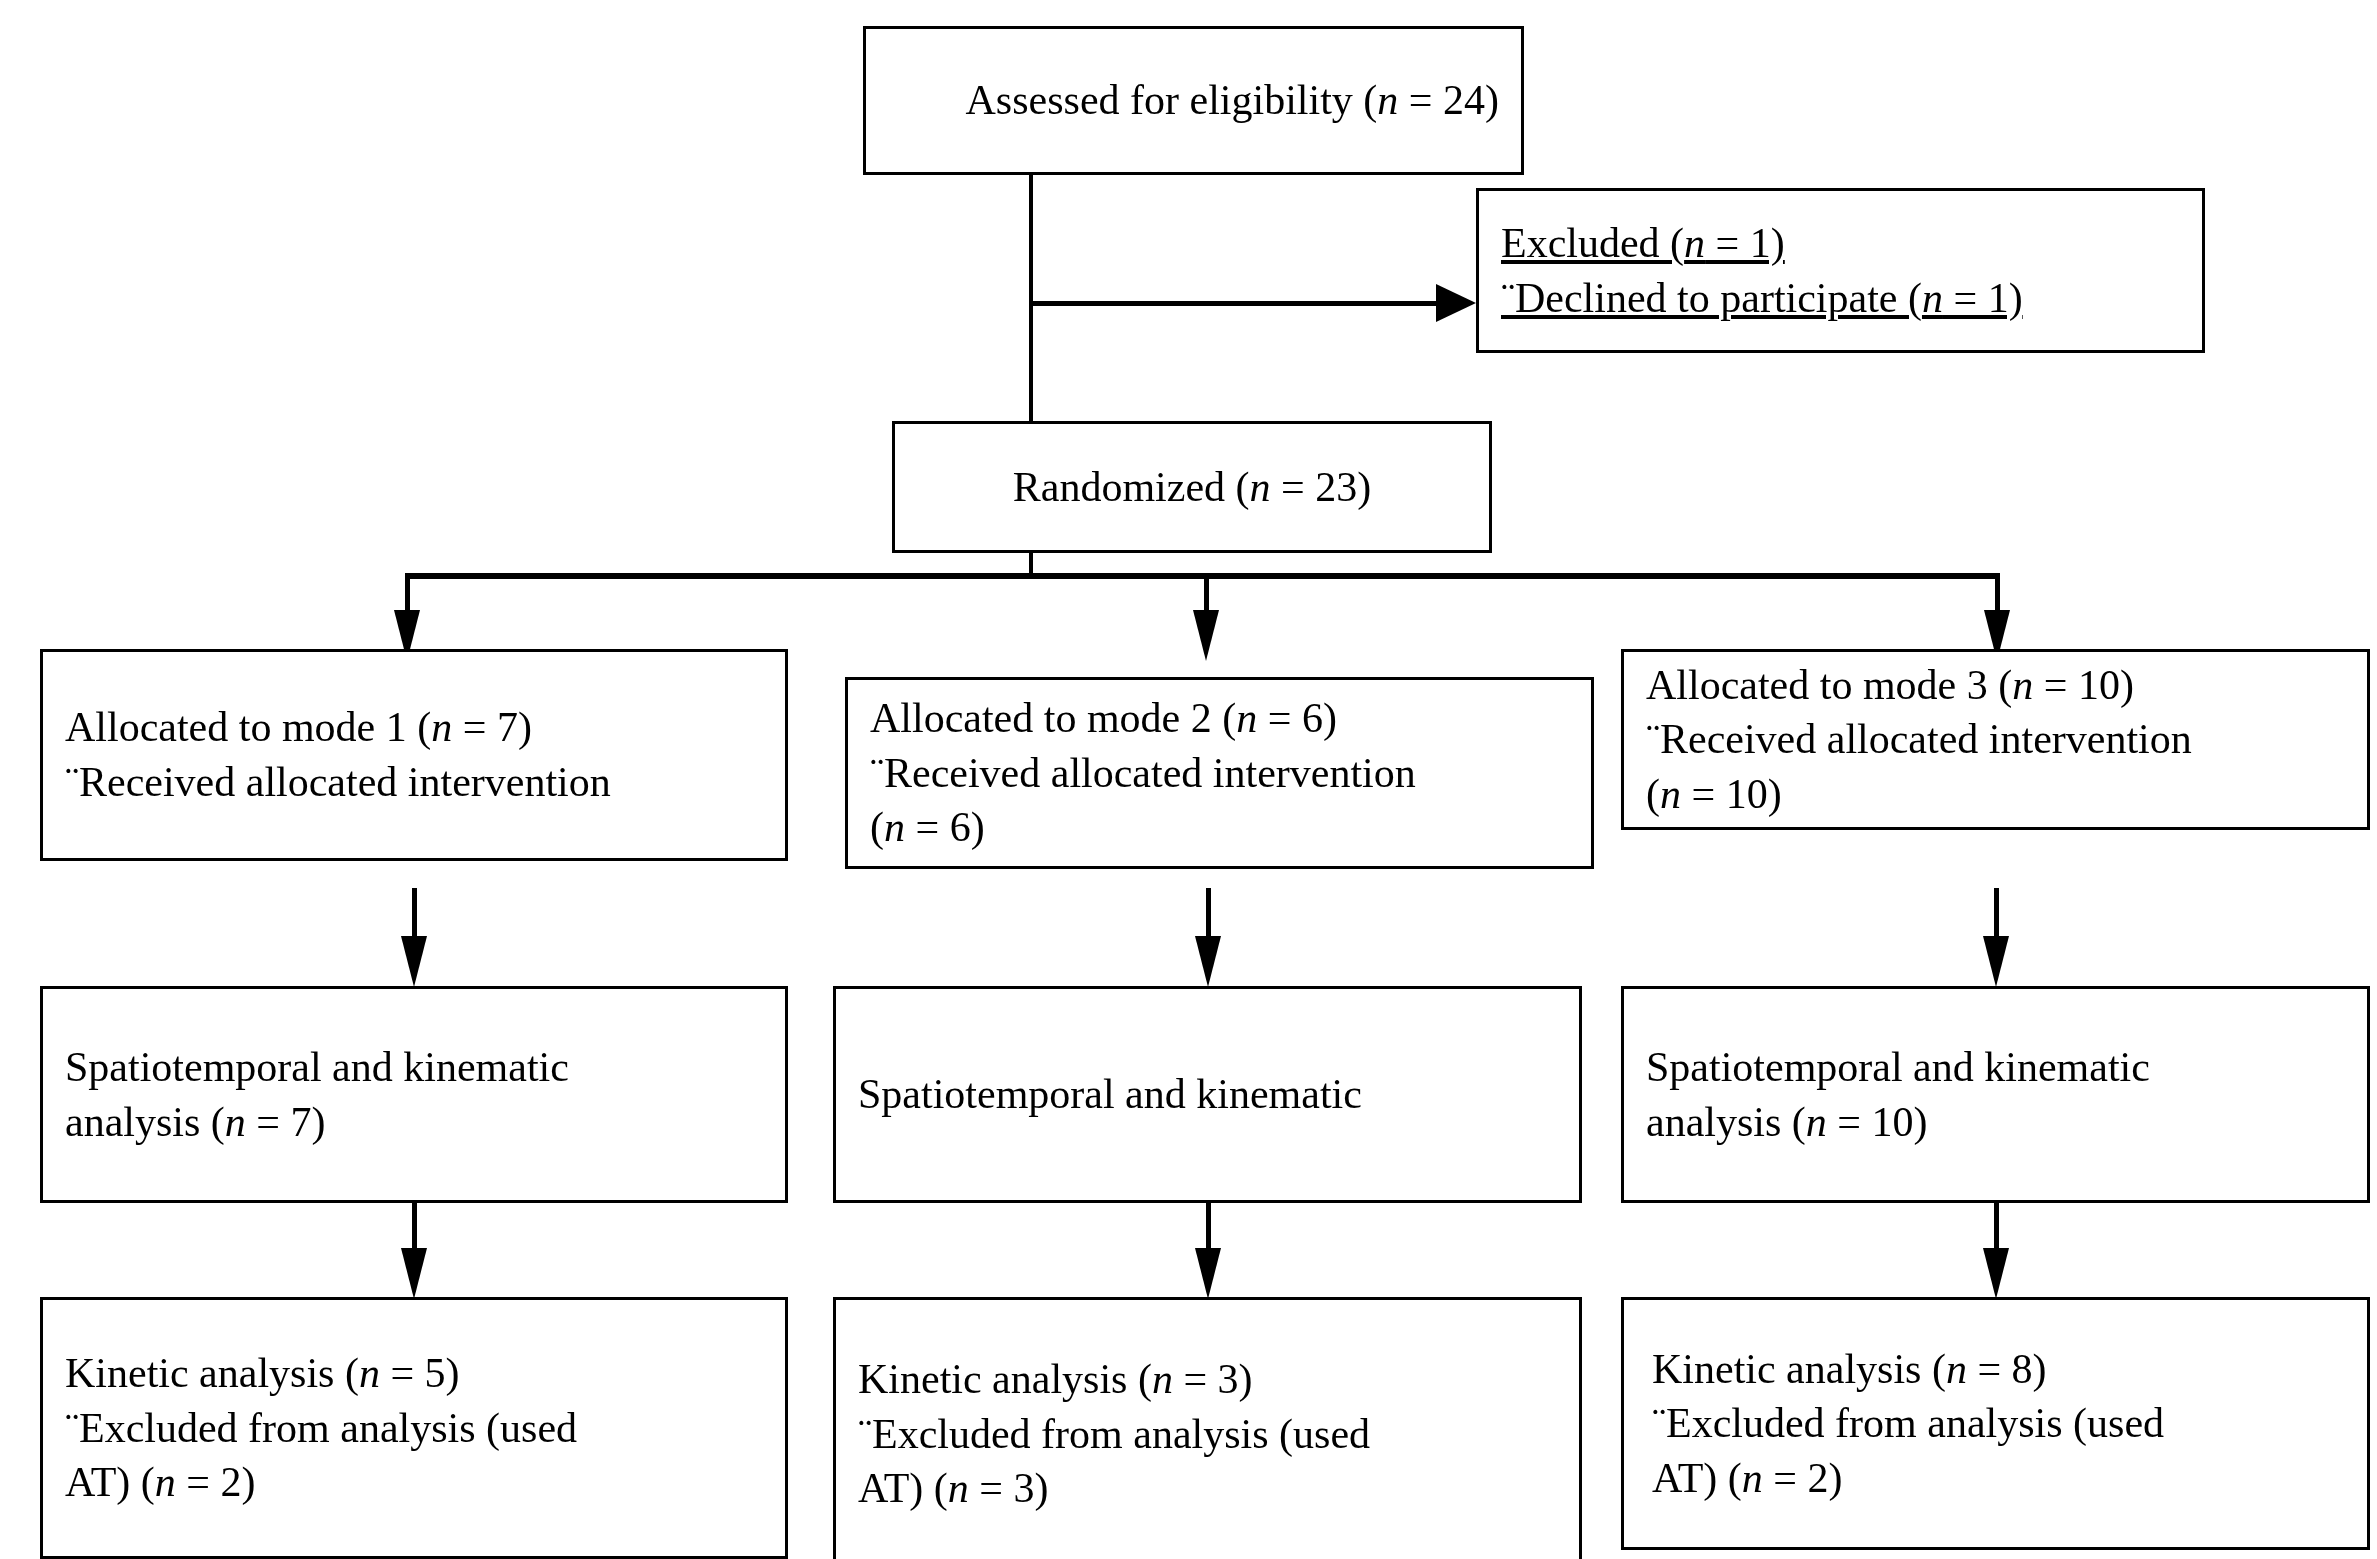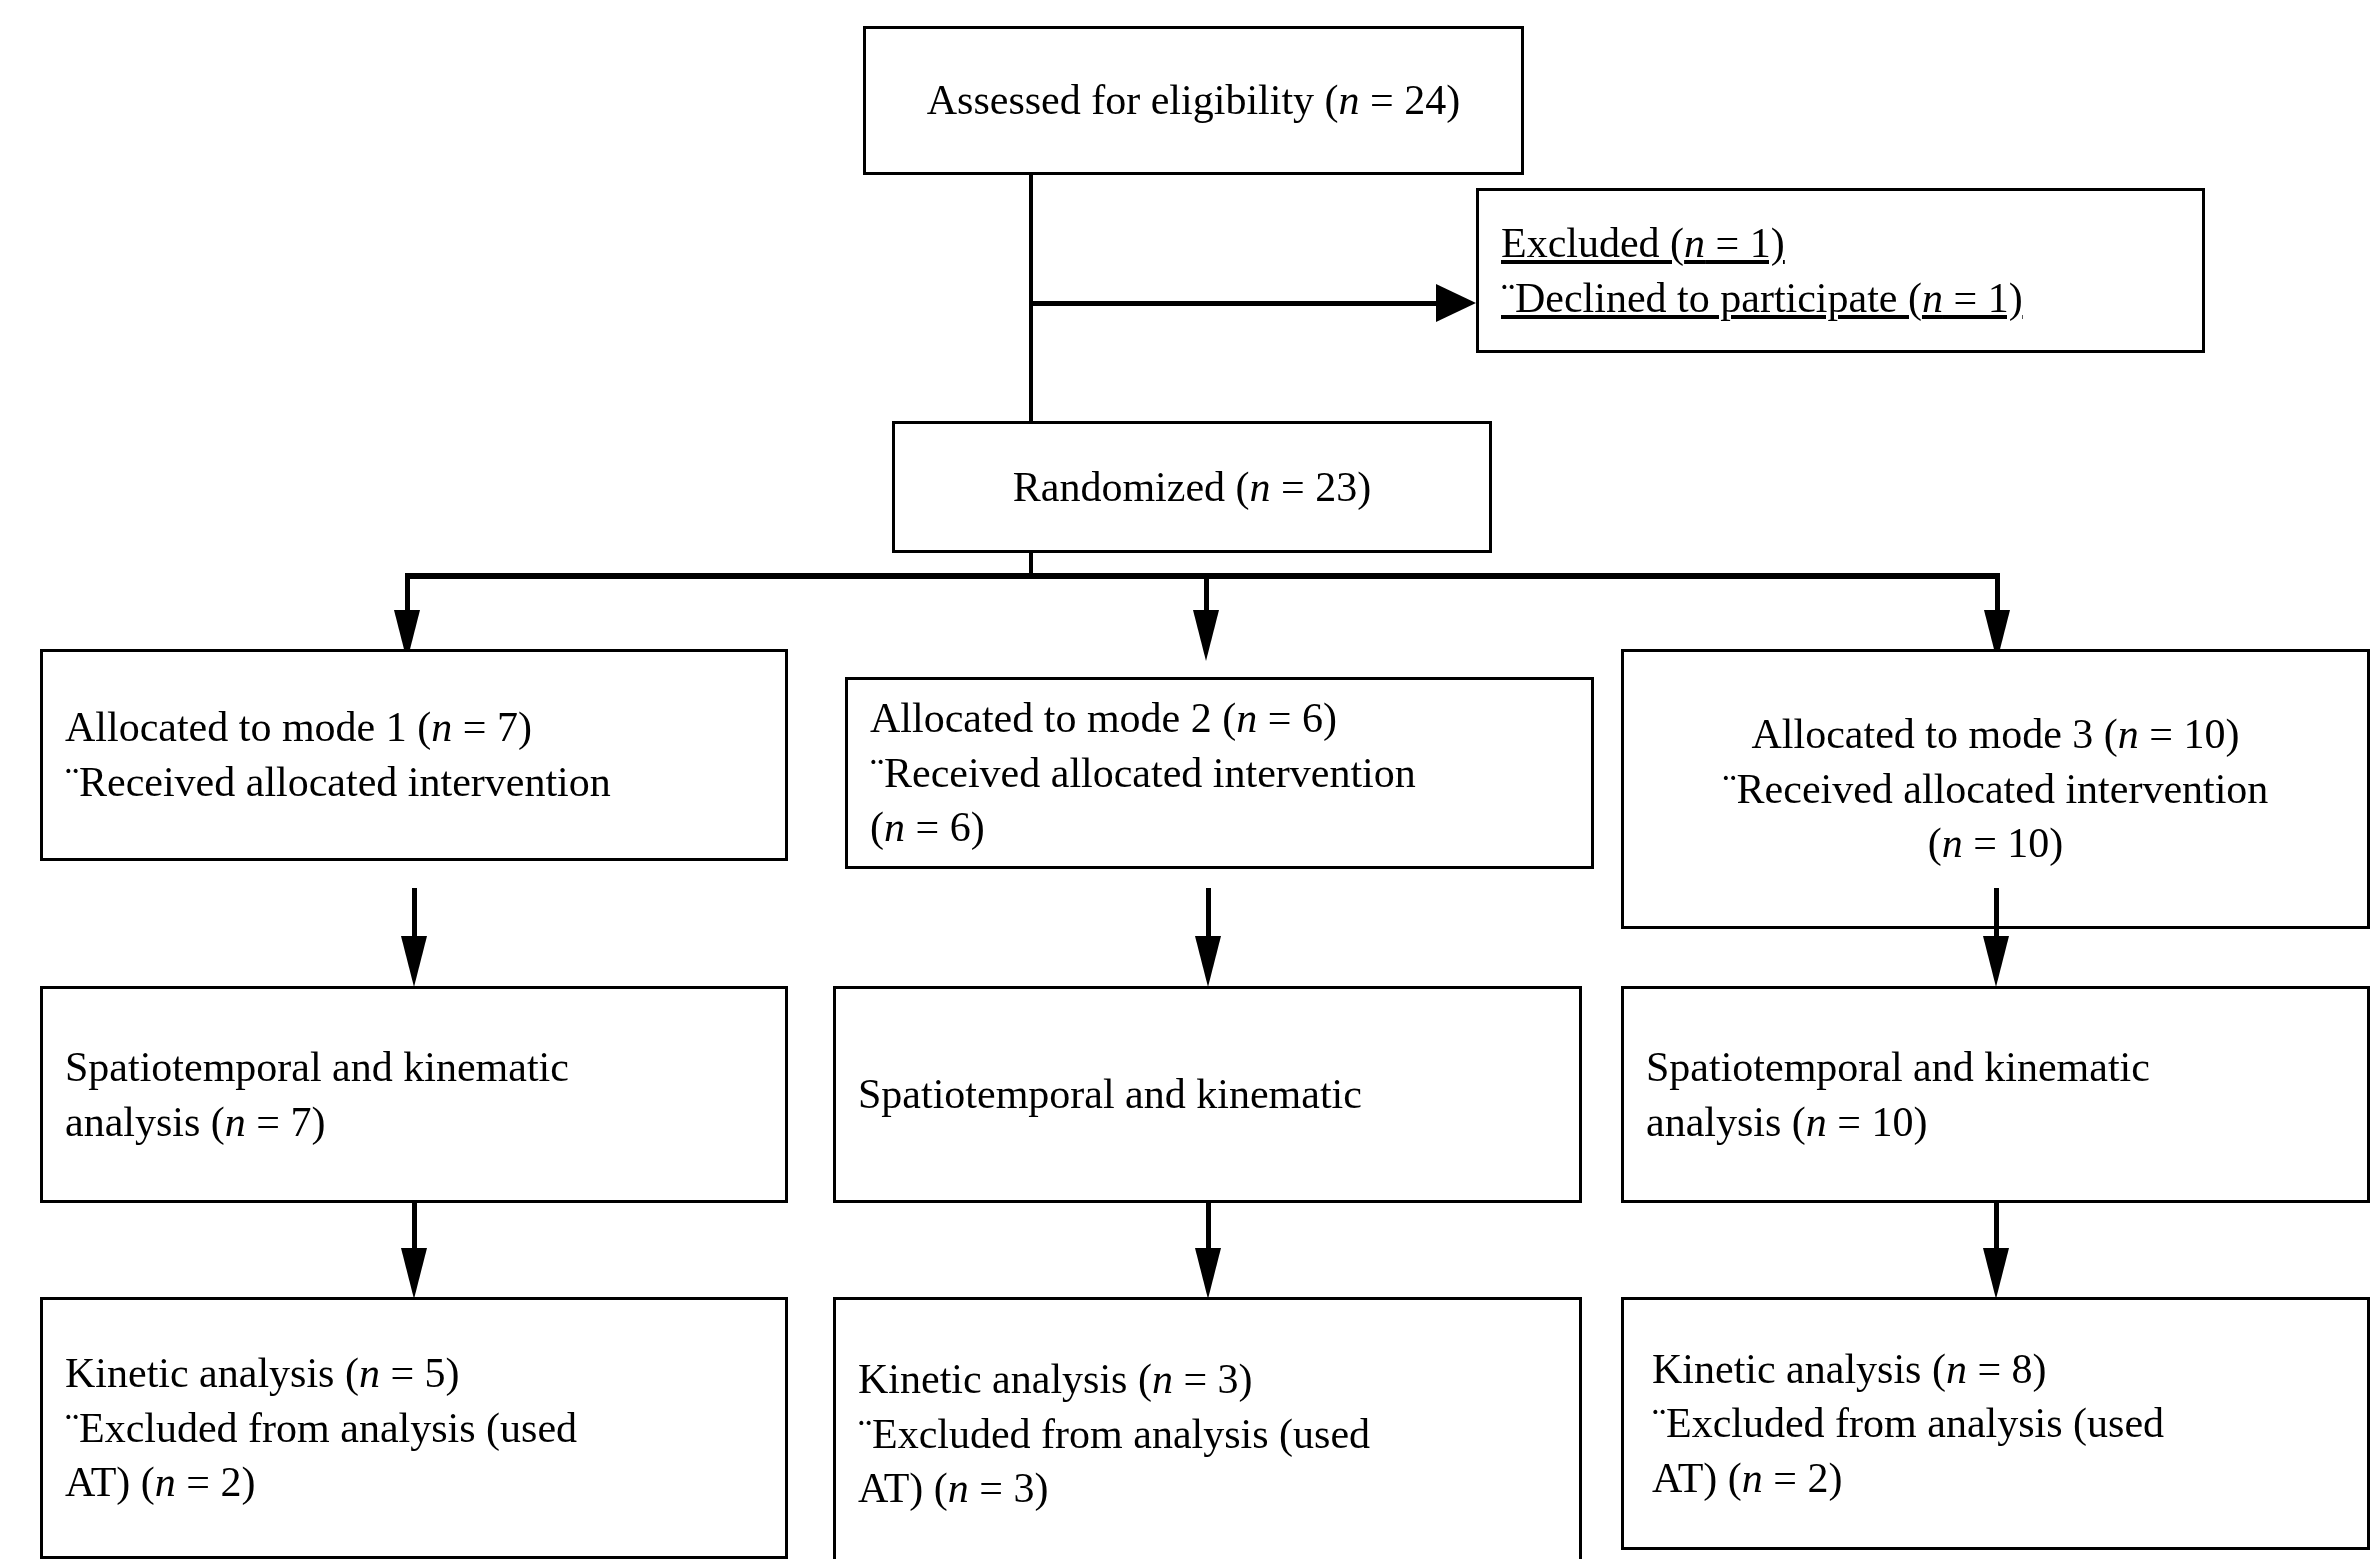--- a/index.html
+++ b/index.html
@@ -70,21 +70,21 @@
     border-top: 19.5px solid transparent;
     border-bottom: 19.5px solid transparent;
     border-left: 40px solid #000000;
   }
 </style>
 </head>
 <body>
 
 <div id="diagram">
 
-  <div class="node center" style="left:863px; top:26px; width:661px; height:149px;">
+  <div class="node center" style="left:863px; top:26px; width:661px; height:149px;align-items:flex-end;">
     <div class="line">Assessed for eligibility (<span class="it">n</span> = 24)</div>
   </div>
 
   <div class="vline" style="left:1029px; top:175px; width:3.9px; height:246px;"></div>
 
   <div class="hline" style="left:1030px; top:301px; width:409px; height:5.2px;"></div>
   <div class="arrow-right" style="left:1436px; top:284px;"></div>
 
   <div class="node left" style="left:1476px; top:188px; width:729px; height:165px;text-decoration:underline;">
     <div class="line">Excluded (<span class="it">n</span> = 1)</div>
@@ -112,21 +112,21 @@
     <div class="line">Allocated to mode 1 (<span class="it">n</span> = 7)</div>
     <div class="line">¨Received allocated intervention</div>
   </div>
 
   <div class="node left" style="left:845px; top:649px; width:749px; height:192px;margin-top:28px;">
     <div class="line">Allocated to mode 2 (<span class="it">n</span> = 6)</div>
     <div class="line">¨Received allocated intervention</div>
     <div class="line">(<span class="it">n</span> = 6)</div>
   </div>
 
-  <div class="node left" style="left:1621px; top:649px; width:749px; height:280px;align-items:center;">
+  <div class="node left" style="left:1621px; top:649px; width:749px; height:181px;">
     <div class="line">Allocated to mode 3 (<span class="it">n</span> = 10)</div>
     <div class="line">¨Received allocated intervention</div>
     <div class="line">(<span class="it">n</span> = 10)</div>
   </div>
 
   <div class="vline" style="left:412px; top:888px; width:4.5px; height:60px;"></div>
   <div class="arrow-down" style="left:401px; top:936px;"></div>
 
   <div class="vline" style="left:1206px; top:888px; width:4.5px; height:60px;"></div>
   <div class="arrow-down" style="left:1195px; top:936px;"></div>

